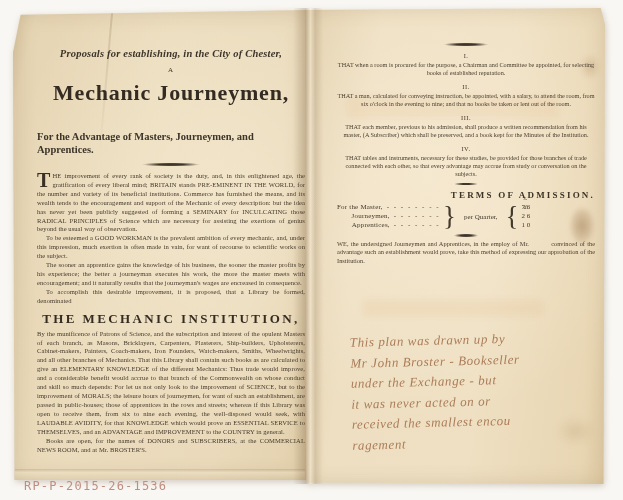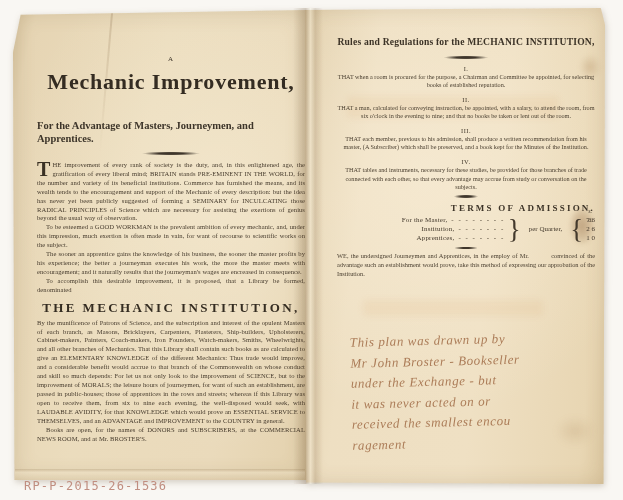--- a/index.html
+++ b/index.html
@@ -60,21 +60,21 @@
   .lp-body+.lp-body{text-indent:9px;margin-top:1px;}
   .dropcap::first-letter{font-size:20px;float:left;line-height:15px;padding:1px 2px 0 0;font-weight:bold;color:#3a3124;}
   .lp-heading{font-size:13px;font-weight:bold;letter-spacing:2.4px;text-align:center;margin:5px 0 3px 0;color:#352d22;}
 
   
   .rp-content{position:absolute;left:32px;top:28px;width:258px;color:#43392c;}
   .rp-heading{font-size:9.6px;font-weight:bold;text-align:center;line-height:12.5px;letter-spacing:.2px;color:#3c3327;}
   .rp-numeral{text-align:center;font-size:6.4px;margin-top:6px;letter-spacing:.5px;}
   .rp-rule{font-size:6.2px;line-height:8.3px;text-align:center;margin-top:1.5px;color:#4c4132;}
   .terms-heading{font-size:9px;font-weight:bold;letter-spacing:2.2px;text-align:right;margin-top:5px;color:#3c3327;}
-  .terms-table{display:flex;justify-content:flex-end;align-items:center;margin-top:3px;font-size:7px;}
+  .terms-table{display:flex;justify-content:flex-start;align-items:center;margin-top:3px;font-size:7px;}
   .terms-rows{text-align:right;}
   .trow{display:flex;justify-content:flex-end;line-height:9px;}
   .tlabel{letter-spacing:.2px;}
   .tdash{margin-left:4px;letter-spacing:1.5px;color:#4c4132;}
   .brace{font-size:27px;font-weight:400;color:#43392c;transform:scaleY(1.05);line-height:27px;margin:0 3px;}
   .per-label{font-size:7px;margin:0 5px;}
   .price-col{position:relative;text-align:left;line-height:9px;}
   .sd-label{position:absolute;top:-9px;left:2px;font-size:6px;font-style:italic;}
   .rp-pledge{font-size:6.4px;line-height:8.6px;text-align:justify;margin-top:4px;color:#4c4132;}
   .handwriting{position:absolute;left:46px;top:322px;width:230px;
@@ -88,22 +88,23 @@
 </head>
 <body>
 
 <div class="stage">
   <div class="sheet">
 
     <div class="page page-left">
       <div class="crease-v"></div>
       <div class="fold-strip"></div>
       <div class="lp-content">
+        <div class="lp-intro">Proposals for establishing, in the City of Chester,</div>
         <div class="lp-article">A</div>
-        <div class="lp-title">Mechanic Improvement,</div>
+        <div class="lp-title">Mechanic Journeymen,</div>
         <div class="lp-subtitle">
           <div>For the Advantage of Masters, Journeymen, and</div>
           <div>Apprentices.</div>
         </div>
         <div class="rule-divider"></div>
         <p class="lp-body dropcap" style="margin:0;">THE improvement of every rank of society is the duty, and, in this enlightened age, the gratification of every liberal mind; BRITAIN stands PRE-EMINENT IN THE WORLD, for the number and variety of its beneficial institutions. Commerce has furnished the means, and its wealth tends to the encouragement and support of the Mechanic of every description: but the idea has never yet been publicly suggested of forming a SEMINARY for INCULCATING those RADICAL PRINCIPLES of Science which are necessary for assisting the exertions of genius beyond the usual way of observation.</p>
         <p class="lp-body" style="margin:0;">To be esteemed a GOOD WORKMAN is the prevalent ambition of every mechanic, and, under this impression, much exertion is often made in vain, for want of recourse to scientific works on the subject.</p>
         <p class="lp-body" style="margin:0;">The sooner an apprentice gains the knowledge of his business, the sooner the master profits by his experience; the better a journeyman executes his work, the more the master meets with encouragement; and it naturally results that the journeyman's wages are encreased in consequence.</p>
         <p class="lp-body" style="margin:0;">To accomplish this desirable improvement, it is proposed, that a Library be formed, denominated</p>
         <div class="lp-heading">THE MECHANIC INSTITUTION,</div>
@@ -114,21 +115,20 @@
 
     <div class="page page-right">
       <div class="showthrough st1"></div>
       <div class="showthrough st2"></div>
       <div class="stain-big"></div>
       <div class="stain-top"></div>
       <div class="stain-bot"></div>
 
       <div class="rp-content">
         <div class="rp-heading">
-          <div>Rules and Regulations for the MECHANIC INSTITUTION,</div>
         </div>
         <div class="rule-divider" style="width:62px;"></div>
 
         <div class="rp-numeral">I.</div>
         <div class="rp-rule">THAT when a room is procured for the purpose, a Chairman and Committee be appointed, for selecting books of established reputation.</div>
 
         <div class="rp-numeral">II.</div>
         <div class="rp-rule">THAT a man, calculated for conveying instruction, be appointed, with a salary, to attend the room, from six o'clock in the evening to nine; and that no books be taken or lent out of the room.</div>
 
         <div class="rp-numeral">III.</div>
@@ -141,21 +141,21 @@
 
         <div class="terms-heading">TERMS OF ADMISSION.</div>
 
         <div class="terms-table">
           <div class="terms-rows">
             <div class="trow">
               <span class="tlabel">For the Master,</span>
               <span class="tdash">- - - - - - - -</span>
             </div>
             <div class="trow">
-              <span class="tlabel">Institution,</span>
+              <span class="tlabel">Journeymen,</span>
               <span class="tdash">- - - - - - -</span>
             </div>
             <div class="trow">
               <span class="tlabel">Apprentices,</span>
               <span class="tdash">- - - - - - -</span>
             </div>
           </div>
           <div class="brace">}</div>
           <div class="per-label">per Quarter,</div>
           <div class="brace">{</div>

